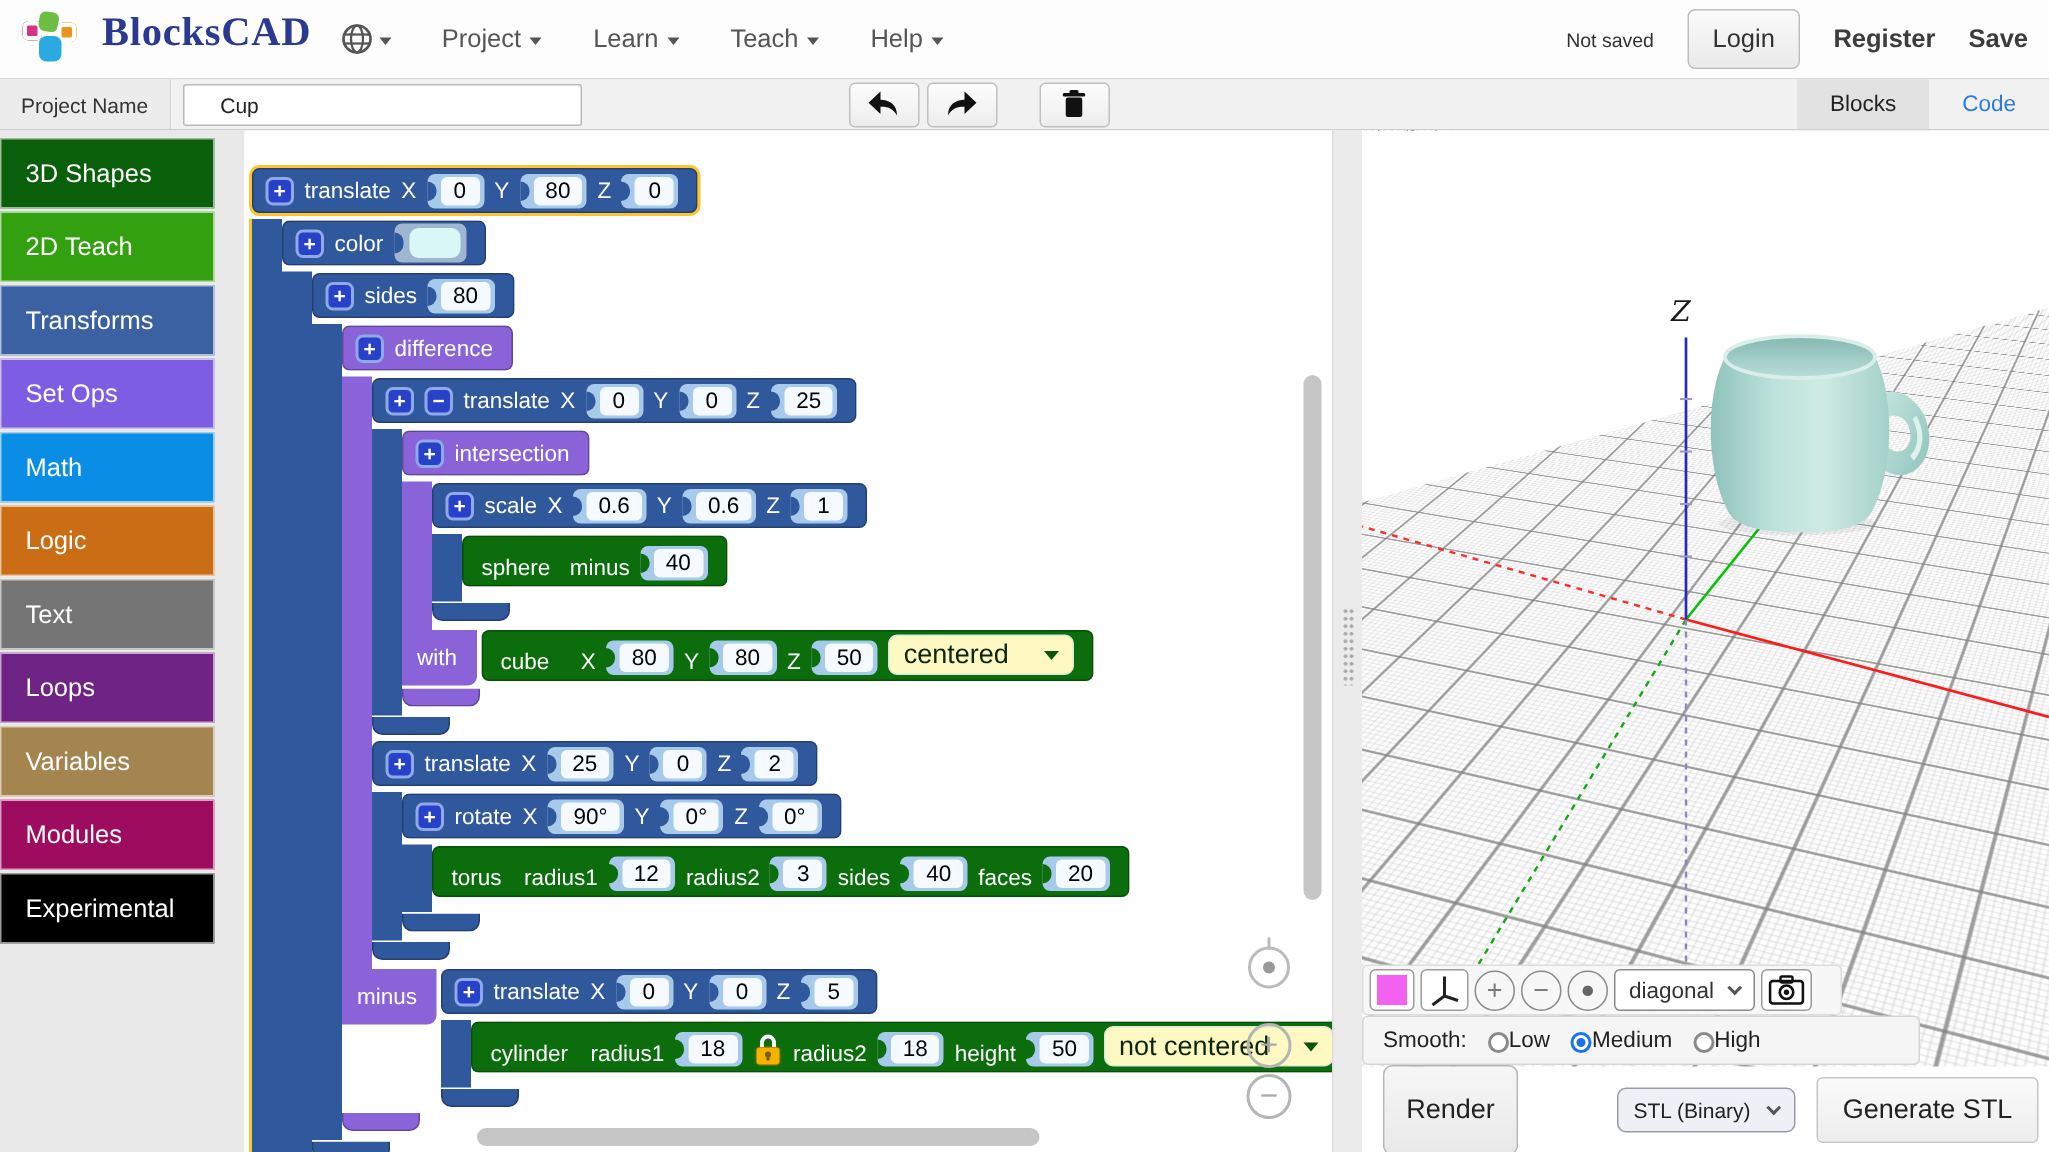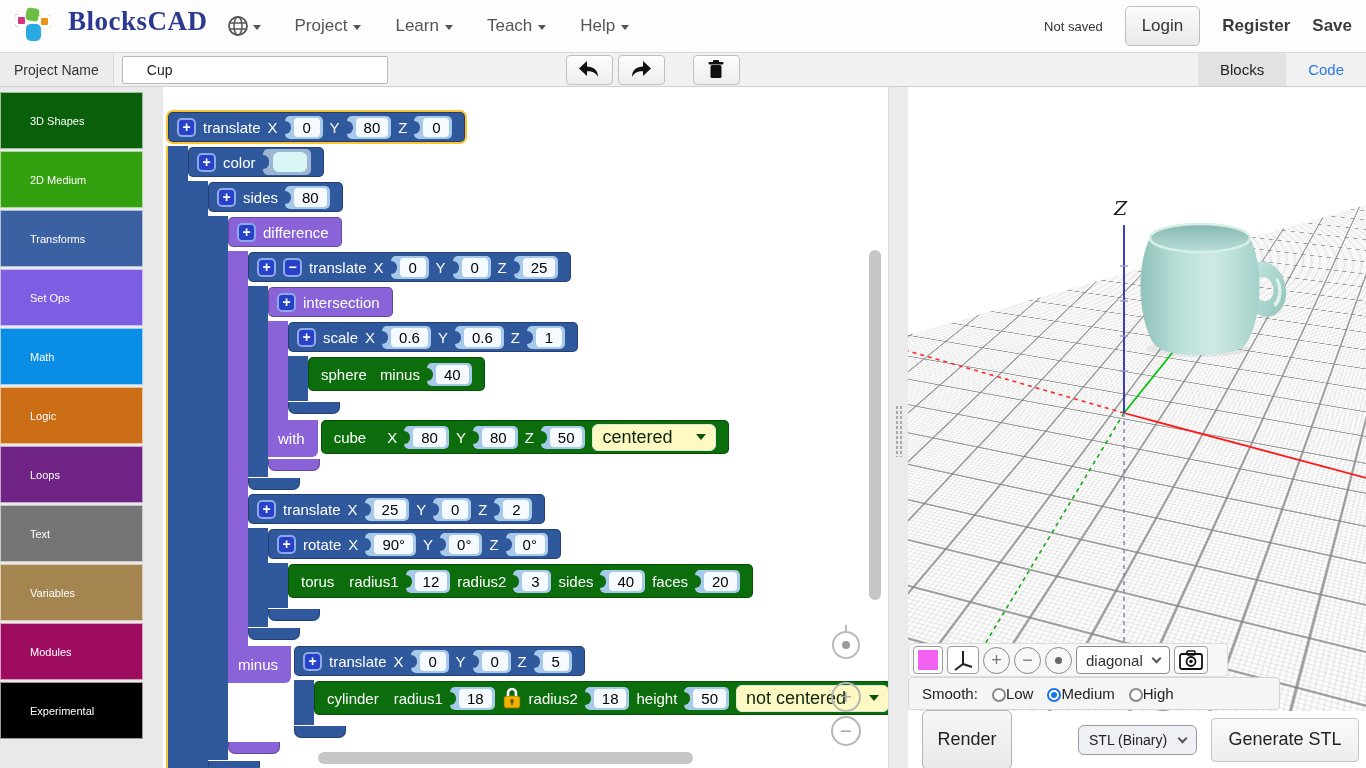--- a/index.html
+++ b/index.html
@@ -31,37 +31,37 @@
   .tool-btn { width:47px; height:30px; background:linear-gradient(#fdfdfd,#ededed); border:1px solid #c0c0c0; border-radius:4px; display:flex; align-items:center; justify-content:center; cursor:pointer; }
   .tool-btn.trash { margin-left:23px; }
   .view-tabs { margin-left:auto; display:flex; height:100%; }
   .vtab { padding:0 22px; display:flex; align-items:center; font-size:15px; cursor:pointer; }
   .vtab.active { background:#e2e2e2; color:#222; }
   .vtab.code { color:#2a7ae2; }
 
   
   #main { display:flex; height:681px; }
   #sidebar { width:163px; background:#e9e9e9; flex:none; }
-  .cat { width:143px; height:57px; margin-bottom:2px; display:flex; align-items:center; padding-left:29px; color:#fff; font-size:11px; cursor:pointer; border:1px solid rgba(255,255,255,.6); }
+  .cat { width:143px; height:47px; margin-bottom:2px; display:flex; align-items:center; padding-left:16px; color:#fff; font-size:17px; cursor:pointer; border:1px solid rgba(255,255,255,.6); }
   #sidebar .catwrap { padding-top:5px; }
 
   #canvas { flex:1; background:#fff; position:relative; overflow:hidden; }
   #divider { width:20px; background:#ebebeb; flex:none; position:relative; border-left:1px solid #ddd; }
   .grip { position:absolute; left:6px; top:318px; width:8px; height:52px;
           background-image:radial-gradient(#a9a9a9 1.1px, transparent 1.2px); background-size:4px 5px; }
 
   
   .blocks-root { position:absolute; left:5px; top:25px; z-index:1; }
   .blk { width:max-content; }
   .blue   { --c:#30589c; }
   .purple { --c:#8a63d8; }
   .green  { --c:#0b6d0b; }
   .head { display:inline-flex; align-items:center; gap:7px; background:var(--c); border:1px solid rgba(0,0,0,.28);
           border-radius:5px; padding:3px 12px 3px 8px; height:30px; color:#fff; font-size:15px; margin-bottom:4px; position:relative; }
-  .green > .head { height:34px; padding:3px 12px; }
+  .green > .head { height:34px; padding:3px 12px;align-items:flex-end; }
   .body { border-left:20px solid var(--c); padding:1px 0 2px 0; min-height:8px; }
   .body > .blk { margin-bottom:4px; }
   .foot { width:52px; height:12px; background:var(--c); border:1px solid rgba(0,0,0,.28); border-top:none; border-radius:0 0 7px 7px; margin:1px 0 3px 0; }
   .section { display:flex; align-items:flex-start; }
   .sect-tag { background:var(--c); color:#fff; font-size:15px; padding:10px 13px 10px 10px; border-radius:0 0 6px 0; margin-right:3px; }
   .pm { width:19px; height:19px; flex:none; background:#2741c8; border:2px solid #8fa8e8; border-radius:5px; color:#fff;
         font-size:14px; font-weight:bold; display:flex; align-items:center; justify-content:center; line-height:1; cursor:pointer; }
   .lbl { white-space:nowrap; }
   .socket { display:inline-flex; align-items:center; background:#a8caea; border-radius:5px; padding:2px 3px 2px 0; }
   .socket .notch { width:6px; height:13px; background:var(--c); border-radius:0 6px 6px 0; margin-right:3px; }
@@ -193,27 +193,27 @@
     <div class="vtab active">Blocks</div>
     <div class="vtab code">Code</div>
   </div>
 </div>
 
 <div id="main">
 
   <div id="sidebar">
     <div class="catwrap">
       <div class="cat" style="background: rgb(10, 95, 10);">3D Shapes</div>
-      <div class="cat" style="background: rgb(51, 160, 15);">2D Medium</div>
+      <div class="cat" style="background: rgb(51, 160, 15);">2D Teach</div>
       <div class="cat" style="background: rgb(59, 97, 163);">Transforms</div>
       <div class="cat" style="background: rgb(125, 94, 226);">Set Ops</div>
       <div class="cat" style="background: rgb(10, 141, 228);">Math</div>
       <div class="cat" style="background: rgb(203, 109, 21);">Logic</div>
+      <div class="cat" style="background: rgb(117, 117, 117);">Text</div>
       <div class="cat" style="background: rgb(111, 35, 132);">Loops</div>
-      <div class="cat" style="background: rgb(117, 117, 117);">Text</div>
       <div class="cat" style="background: rgb(164, 133, 79);">Variables</div>
       <div class="cat" style="background: rgb(158, 12, 95);">Modules</div>
       <div class="cat" style="background: rgb(0, 0, 0);">Experimental</div>
     </div>
   </div>
 
   <div id="canvas">
 
     <div class="ws-target" style="left:669px; top:544px;"></div>
 

